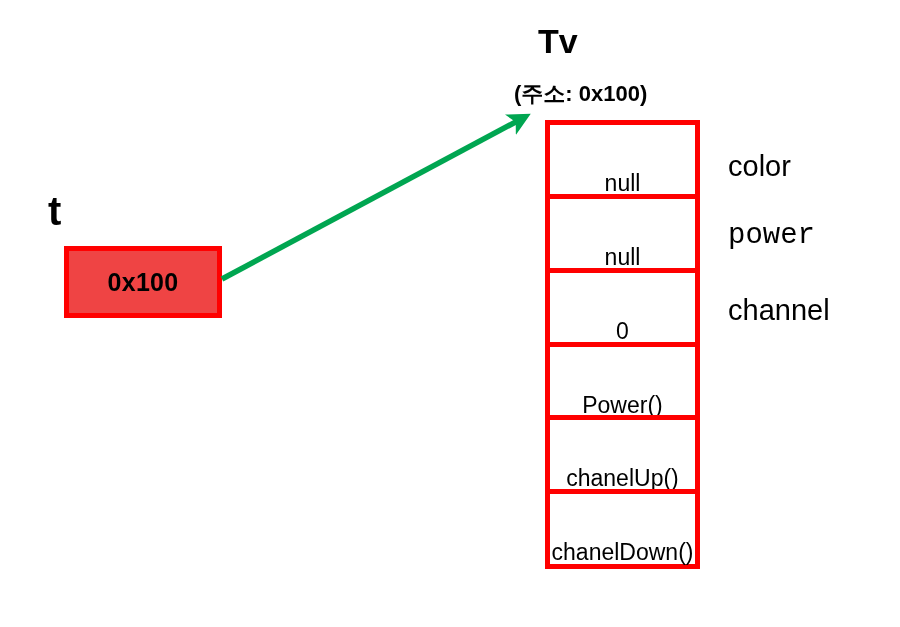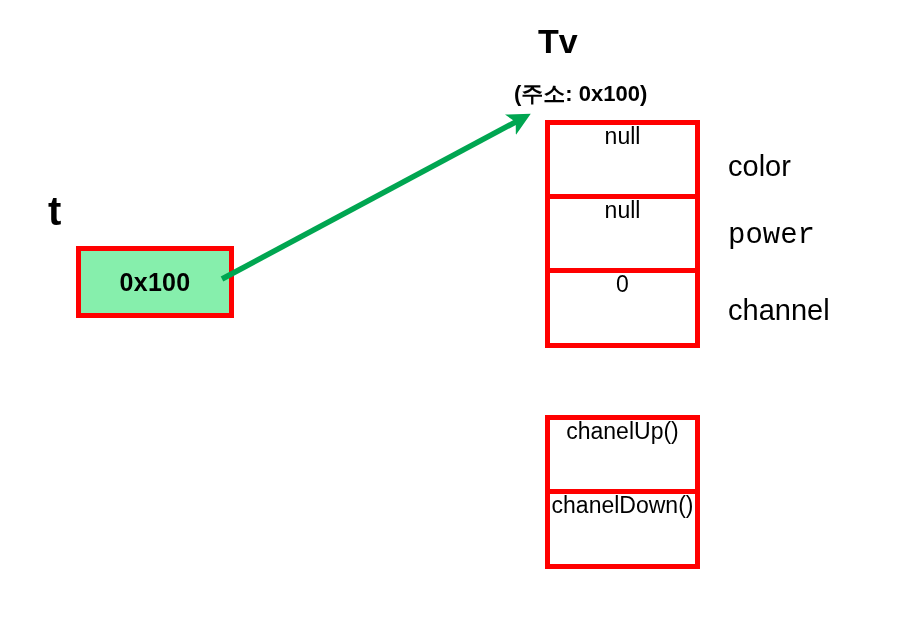--- a/index.html
+++ b/index.html
@@ -26,26 +26,25 @@
     font-size: 40px;
     line-height: 1;
     color: #000;
     white-space: nowrap;
   }
   #var-t-label { left: 48px; top: 191px; }
 
   .var-box {
     position: absolute;
     box-sizing: border-box;
-    background: #86efac;
+    background: #ef4444;
     border: 5px solid #ff0000;
     display: flex;
     align-items: center;
     justify-content: center;
-    margin-left: 12px;
   }
   #var-t-box {
     left: 64px;
     top: 246px;
     width: 158px;
     height: 72px;
   }
   #var-t-box .var-value {
     font-weight: bold;
     font-size: 25px;
@@ -92,21 +91,21 @@
     height: 443px;
   }
   .member-cell {
     position: absolute;
     left: 0;
     width: 155px;
     box-sizing: border-box;
     background: #ffffff;
     border: 5px solid #ff0000;
     display: flex;
-    align-items: flex-start;
+    align-items: flex-end;
     justify-content: center;
   }
   .member-value {
     font-size: 23px;
     line-height: 1;
     color: #000;
     white-space: nowrap;
   }
   .cell-0 { top: 0px;   height: 80px; }
   .cell-1 { top: 74px;  height: 80px; }
@@ -155,20 +154,23 @@
   <div id="obj-column">
     <div class="member-cell cell-0">
       <span class="member-value">null</span>
     </div>
     <div class="member-cell cell-1">
       <span class="member-value">null</span>
     </div>
     <div class="member-cell cell-2">
       <span class="member-value">0</span>
     </div>
+    <div class="member-cell cell-3">
+      <span class="member-value">Power()</span>
+    </div>
     <div class="member-cell cell-4">
       <span class="member-value">chanelUp()</span>
     </div>
     <div class="member-cell cell-5">
       <span class="member-value">chanelDown()</span>
     </div>
   </div>
 
   <div class="field-name name-0">color</div>
   <div class="field-name name-1">power</div>

